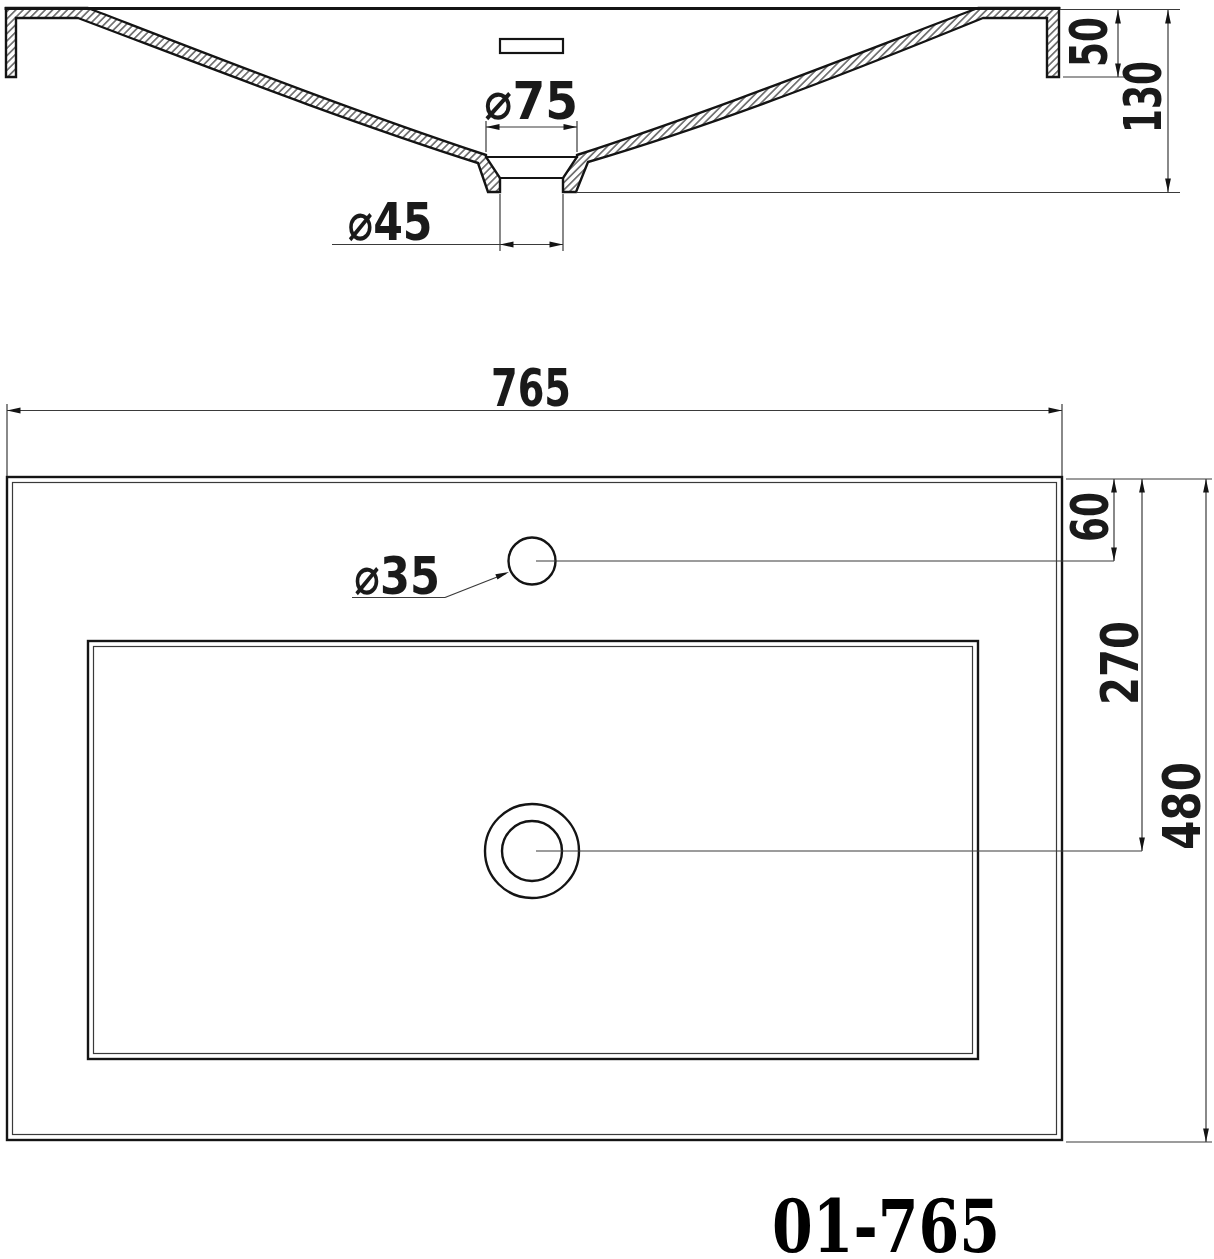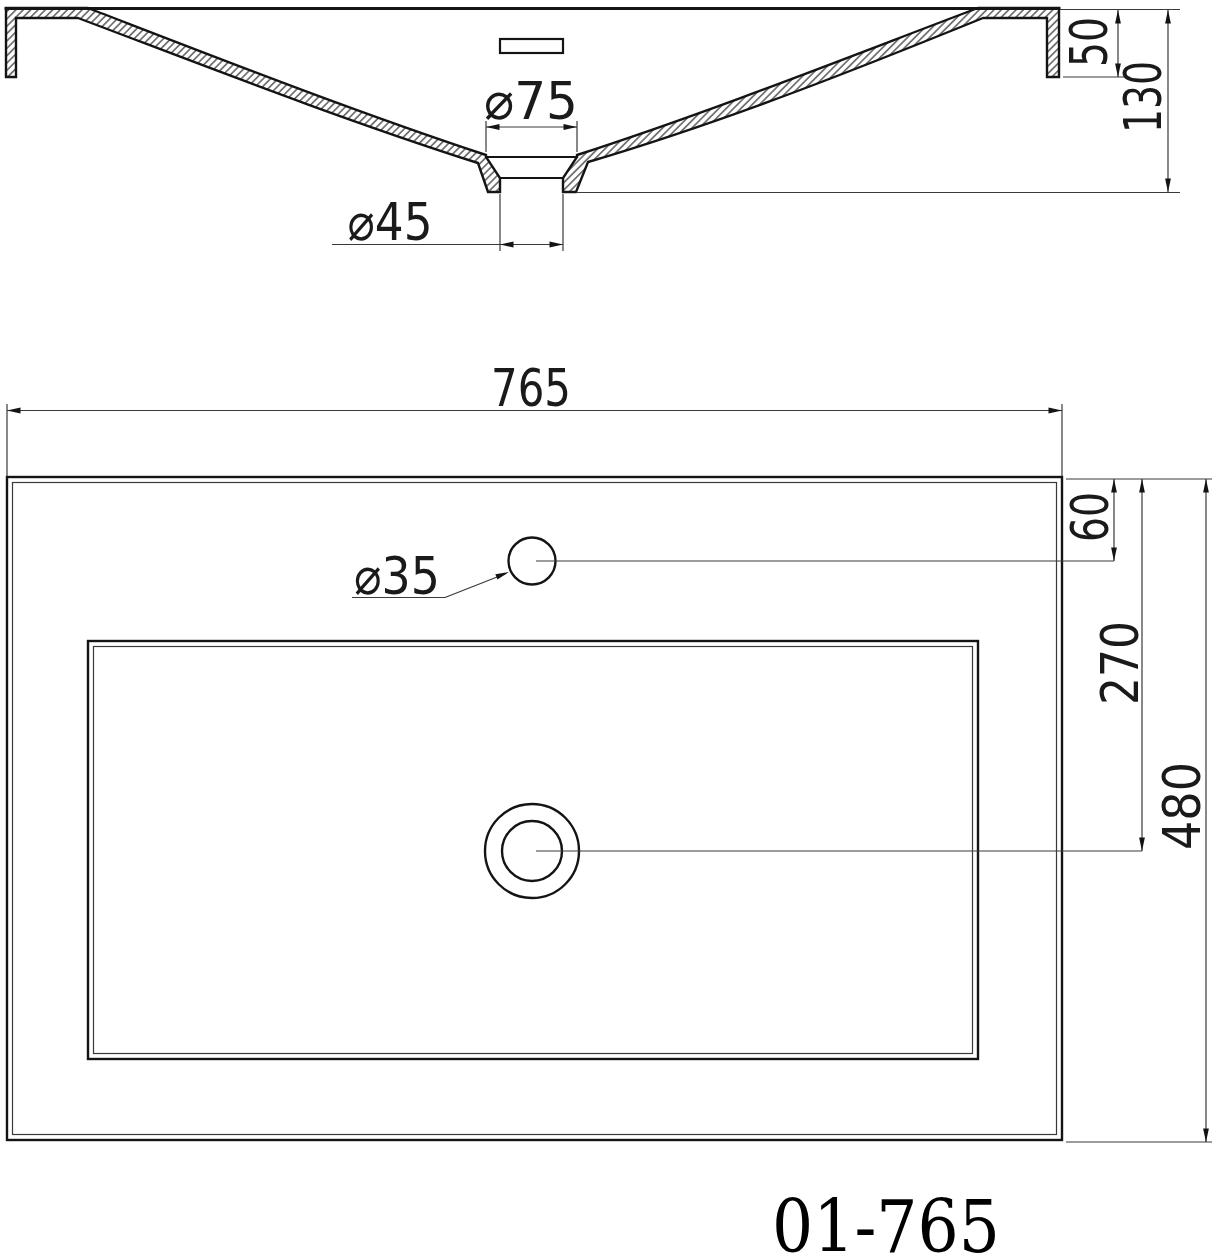--- a/index.html
+++ b/index.html
@@ -1,16 +1,16 @@
 <!DOCTYPE html>
 <html><head>
 <meta charset="utf-8">
 <style>
   html,body{margin:0;padding:0;background:#ffffff;}
-  .sheet{position:relative;width:1214px;height:1259px;background:#ffffff;overflow:hidden;}
+  .sheet{position:relative;width:1214px;height:1259px;background:#ffffff;overflow:hidden;font-weight:bold;}
   svg{display:block;}
   text{fill:#141414;}
   .dimtxt{font-family:"DejaVu Sans",sans-serif;font-size:52px;fill:#1a1a1a;}
   .modeltxt{font-family:"DejaVu Serif",serif;font-size:72px;fill:#000000;}
   .heavy{stroke:#141414;stroke-width:2.4;fill:none;stroke-linecap:square;}
   .heavy2{stroke:#141414;stroke-width:2.8;fill:none;stroke-linecap:square;}
   .mid{stroke:#141414;stroke-width:2.2;fill:none;stroke-linecap:square;}
   .thin{stroke:#3a3a3a;stroke-width:1.2;fill:none;stroke-linecap:butt;}
   .cut{fill:url(#hatch);stroke:#141414;stroke-width:2.4;stroke-linejoin:miter;}
   .arrow{fill:#141414;stroke:none;}

